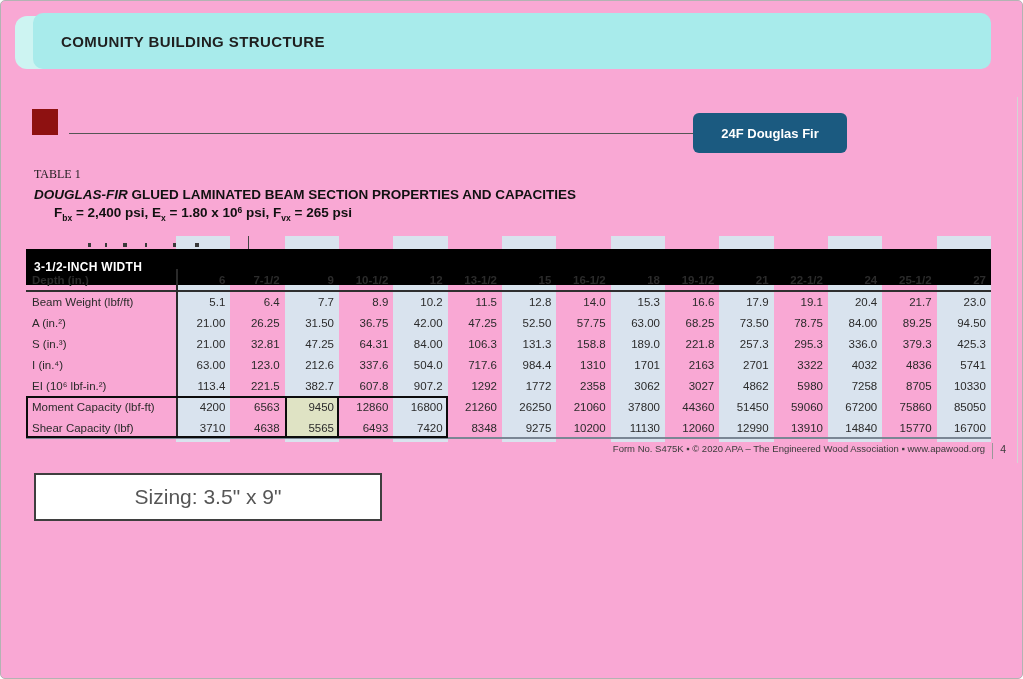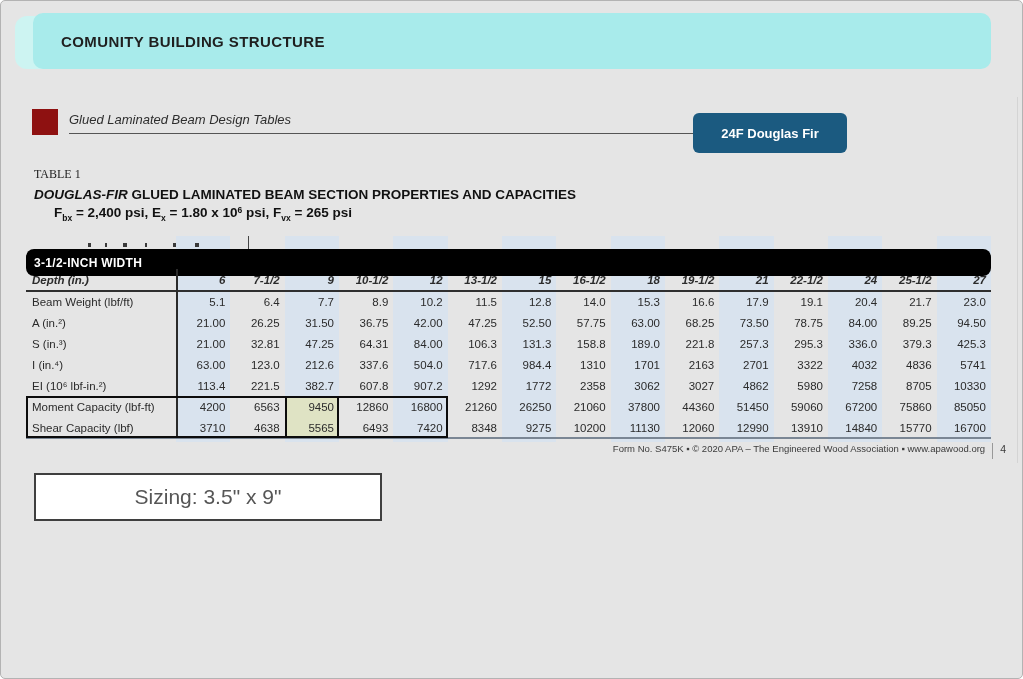--- a/index.html
+++ b/index.html
@@ -1,17 +1,17 @@
 <!DOCTYPE html>
 <html><head>
 <meta charset="utf-8">
 <style>
   html,body{margin:0;padding:0;background:#ffffff;}
   body{font-family:"Liberation Sans",sans-serif;}
-  .page{position:relative;width:1021px;height:677px;border:1px solid #b3b3b3;border-radius:5px;background:#e5e5e5;overflow:hidden;}
+  .page{position:relative;width:1021px;height:677px;border:1px solid #b3b3b3;border-radius:5px;background:#f9a8d4;overflow:hidden;}
 
   
   .banner-back{position:absolute;left:14px;top:15px;width:974px;height:53px;border-radius:12px;}
   .banner{position:absolute;left:32px;top:12px;width:958px;height:56px;border-radius:10px;display:flex;align-items:center;padding-left:28px;box-sizing:border-box;}
   .banner-title{font-weight:bold;font-size:15px;letter-spacing:.4px;}
 
   
   .marker{position:absolute;left:31px;top:108px;width:26px;height:26px;}
   .subtitle{position:absolute;left:68px;top:111px;font-style:italic;font-size:13px;color:#2e2e2e;}
   .rule{position:absolute;left:68px;top:132px;width:626px;height:1px;background:#555;}
@@ -22,26 +22,26 @@
   .tbl-title{position:absolute;left:33px;top:186px;font-size:13.5px;font-weight:bold;color:#111;}
   .props{position:absolute;left:33px;top:204px;font-size:13.5px;font-weight:bold;color:#111;padding-left:20px;}
   .props .sb{font-size:8.5px;vertical-align:-4px;}
   .props .sp{font-size:8.5px;vertical-align:4px;}
 
   
   .tarea{position:absolute;left:25px;top:235px;width:965px;height:210px;}
   .stripe{position:absolute;top:0;height:206px;width:54.33px;z-index:1;}
   .partial-line{position:absolute;left:222px;top:0;width:1px;height:13px;background:#444;z-index:2;}
   .frag{position:absolute;top:7px;height:4px;background:#3a3a3a;z-index:2;}
-  .band{position:absolute;left:0;top:13px;width:100%;height:27px;background:#000;color:#fff;display:flex;align-items:center;padding-left:8px;box-sizing:border-box;font-size:12px;font-weight:bold;letter-spacing:.3px;z-index:3;border-radius:8px;}
+  .band{position:absolute;left:0;top:13px;width:100%;height:36px;background:#000;color:#fff;display:flex;align-items:center;padding-left:8px;box-sizing:border-box;font-size:12px;font-weight:bold;letter-spacing:.3px;z-index:3;}
   .grid{position:absolute;left:0;top:33px;width:965px;display:grid;grid-template-columns:150px repeat(15,54.3333px);grid-template-rows:22px repeat(7,21px);z-index:3;}
   .tcell{display:flex;align-items:center;font-size:11.5px;color:#2b2b2b;overflow:hidden;background:transparent;}
   .tcell.lab{padding-left:6px;box-sizing:border-box;}
   .tcell.val{justify-content:flex-end;padding-right:5px;box-sizing:border-box;}
-  .tcell.hdr{font-weight:bold;font-style:italic;}
+  .tcell.hdr{font-weight:bold;}
   .hdr-underline{position:absolute;left:0;top:54px;width:965px;height:2px;background:#2f2f2f;z-index:4;}
   .label-divider{position:absolute;left:150px;top:33px;width:1.5px;height:169px;background:#2a2a2a;z-index:4;}
   .bottom-line{position:absolute;left:0;top:201px;width:965px;height:1.5px;background:#7a8694;z-index:2;}
   .hl-box{position:absolute;left:258.7px;top:160px;width:54.3px;height:42px;box-sizing:border-box;border:2px solid #0c0c0c;z-index:2;}
   .cap-box{position:absolute;left:0;top:160px;width:422px;height:42px;box-sizing:border-box;border:2px solid #0c0c0c;z-index:5;pointer-events:none;}
 
   
   .footer{position:absolute;right:16px;top:442px;height:22px;display:flex;align-items:flex-start;gap:7px;font-size:9.5px;color:#3b3b3b;}
   .footer .pdiv{width:1px;height:16px;background:#999;}
   .footer .pnum{font-size:10.5px;color:#3b3b3b;}
@@ -54,21 +54,20 @@
 <body>
 
 <div class="page">
 
   <div class="banner-back" style="background: rgb(205, 244, 242);"></div>
   <div class="banner" style="background: rgb(168, 235, 235); color: rgb(31, 31, 31);">
     <span class="banner-title">COMUNITY BUILDING STRUCTURE</span>
   </div>
 
   <div class="marker" style="background: rgb(142, 17, 17);"></div>
-  <div class="subtitle">Glued Laminated Beam Design Tables</div>
   <div class="rule"></div>
   <div class="badge" style="background: rgb(27, 90, 128); color: rgb(255, 255, 255);">
     <span>24F Douglas Fir</span>
   </div>
 
   <div class="table-ref">TABLE 1</div>
   <div class="tbl-title"><i>DOUGLAS-FIR</i><span> GLUED LAMINATED BEAM SECTION PROPERTIES AND CAPACITIES</span></div>
   <div class="props"><span>F</span><span class="sb">bx</span><span> = 2,400 psi, E</span><span class="sb">x</span><span> = 1.80 x 10</span><span class="sp">6</span><span> psi, F</span><span class="sb">vx</span><span> = 265 psi</span></div>
 
   <div class="tarea">

